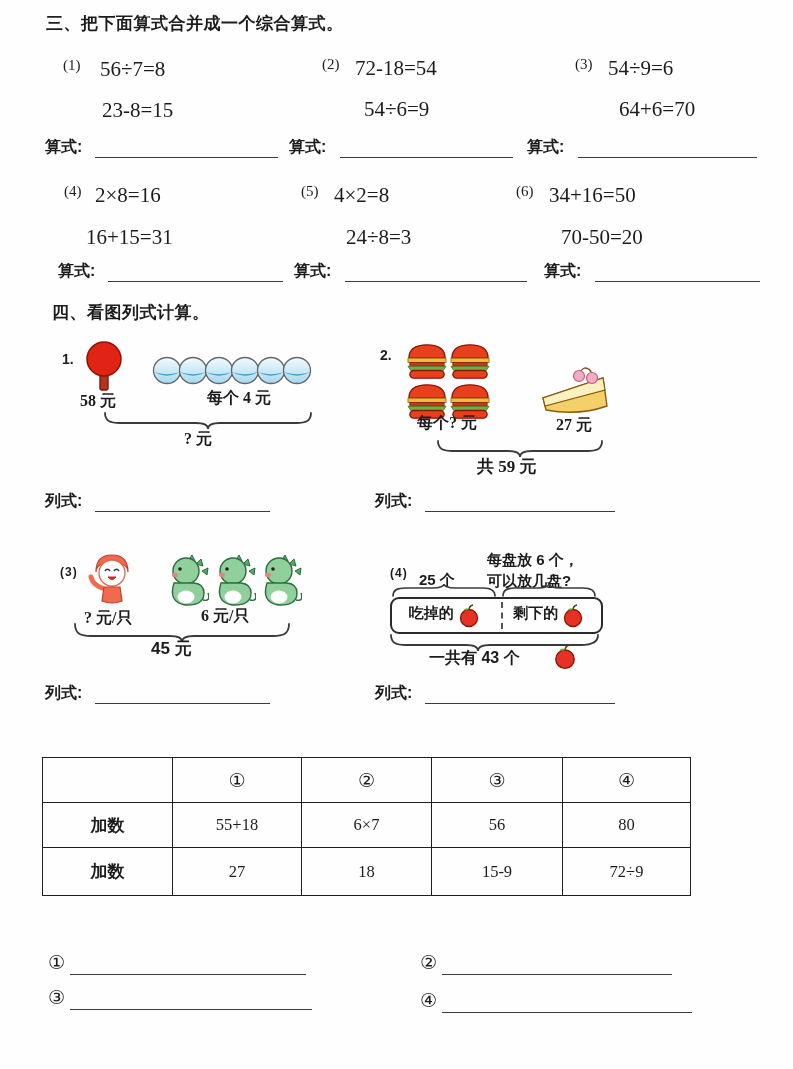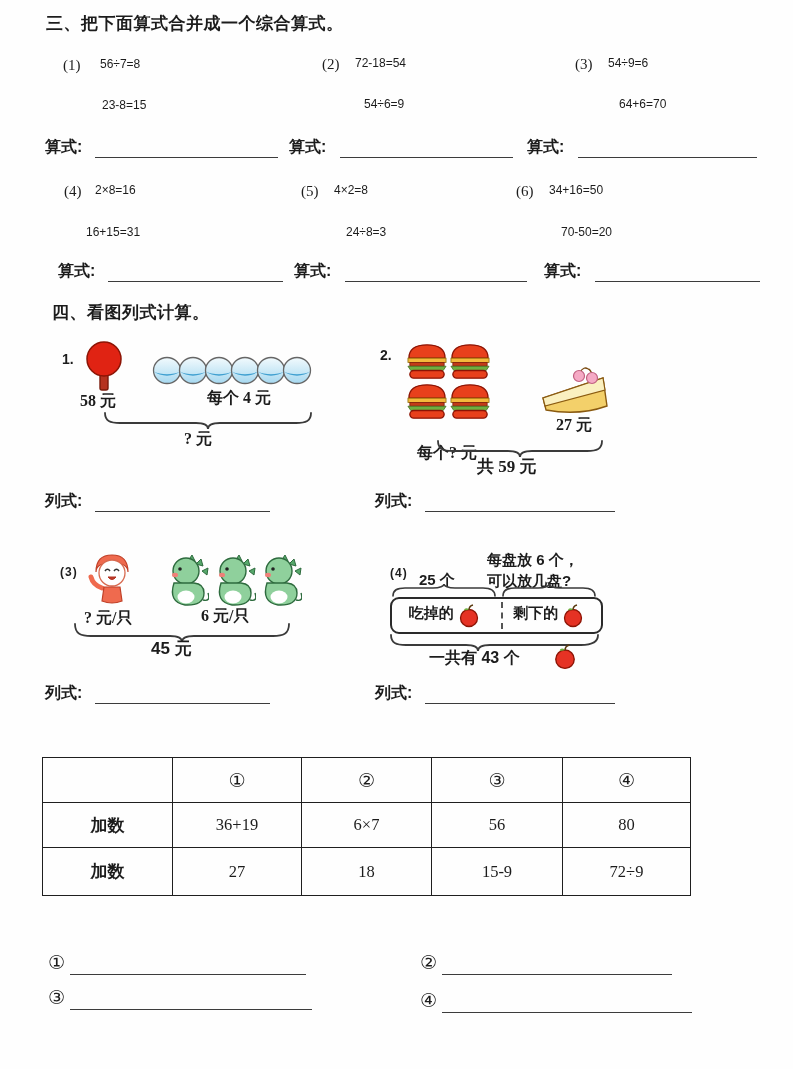--- a/index.html
+++ b/index.html
@@ -2,21 +2,21 @@
 <html><head>
 <meta charset="utf-8">
 <style>
   html,body{margin:0;padding:0;background:#e8e8e8;}
   #page{position:relative;width:793px;height:1069px;background:#fefefe;margin:0 auto;
         font-family:"Liberation Sans",sans-serif;color:#1c1c1c;overflow:hidden;}
   .abs{position:absolute;white-space:nowrap;}
   .hdr{font-size:17px;font-weight:bold;letter-spacing:.5px;}
   .pnum{font-size:15px;font-family:"Liberation Serif",serif;}
   .pnum-sm{font-size:12px;font-weight:bold;letter-spacing:1px;}
-  .eq{font-size:12px;font-family:Liberation Sans, sans-serif;}
+  .eq{font-size:21px;font-family:Liberation Serif, serif;}
   .anslabel{font-size:16px;font-weight:600;}
   .blankline{position:absolute;border-bottom:1.6px solid #3c3c3c;height:18px;}
   .plabel{font-size:16px;font-weight:bold;font-family:Liberation Serif, serif;}
   .plabel-hei{font-size:15px;font-weight:bold;}
   .boxlabel{font-size:15px;font-weight:bold;font-family:"Liberation Serif",serif;}
   .circ{font-size:19px;font-family:"DejaVu Sans",sans-serif;}
   svg{display:block;}
   .icon{position:absolute;}
   table.grid{position:absolute;left:42px;top:757px;border-collapse:collapse;table-layout:fixed;}
   table.grid td{border:1.7px solid #1f1f1f;text-align:center;vertical-align:middle;padding:0;}
@@ -175,21 +175,21 @@
     </span>
   <span class="icon" style="left:539px;top:366px">
     <svg width="76" height="56" viewBox="0 0 76 56">
       <path d="M4 32 L64 12 L68 40 Q40 50 7 44 Z" fill="#f3d06a" stroke="#8a5a10" stroke-width="1.4"></path>
       <path d="M4 32 L64 12 L66 24 L6 40 Z" fill="#faf0c0" stroke="#8a5a10" stroke-width="1.2"></path>
       <path d="M41 6 Q45 0 49 3 M53 8 Q51 3 49 3" fill="none" stroke="#7a4a10" stroke-width="1.3"></path>
       <circle cx="40" cy="10" r="5.5" fill="#f5aac5" stroke="#c06080" stroke-width="1.2"></circle>
       <circle cx="53" cy="12" r="5.5" fill="#f5aac5" stroke="#c06080" stroke-width="1.2"></circle>
     </svg>
   </span>
-  <span class="abs plabel" style="left:417px;top:443px">每个? 元</span>
+  <span class="abs plabel" style="left:417px;top:413px">每个? 元</span>
   <span class="abs plabel" style="left:556px;top:415px">27 元</span>
   <span class="icon" style="left:436px;top:440px">
     <svg width="168" height="19" viewBox="0 0 168 19">
         <path d="M2 1 C2 9 7 11 17 11 L72 11 C80 11 84 13 84 17 C84 13 88 11 96 11 L151 11 C161 11 166 9 166 1" fill="none" stroke="#3a3a3a" stroke-width="1.8" stroke-linecap="round"></path>
       </svg>
   </span>
   <span class="abs plabel" style="left:477px;top:455px;font-size:17px">共 59 元</span>
 
   <span class="abs anslabel" style="left:45px;top:491px">列式:</span>
   <div class="blankline" style="left:95px;top:493px;width:175px"></div>
@@ -317,21 +317,21 @@
     <tbody>
         <tr style="height:45px">
       <td class="hd"></td>
       <td class="hd">①</td>
       <td class="hd">②</td>
       <td class="hd">③</td>
       <td class="hd">④</td>
     </tr>
     <tr style="height:45px">
       <td class="lbl">加数</td>
-      <td class="num">36+19</td>
+      <td class="num">55+18</td>
       <td class="num">6×7</td>
       <td class="num">56</td>
       <td class="num">80</td>
     </tr>
     <tr style="height:48px">
       <td class="lbl">加数</td>
       <td class="num">27</td>
       <td class="num">18</td>
       <td class="num">15-9</td>
       <td class="num">72÷9</td>

